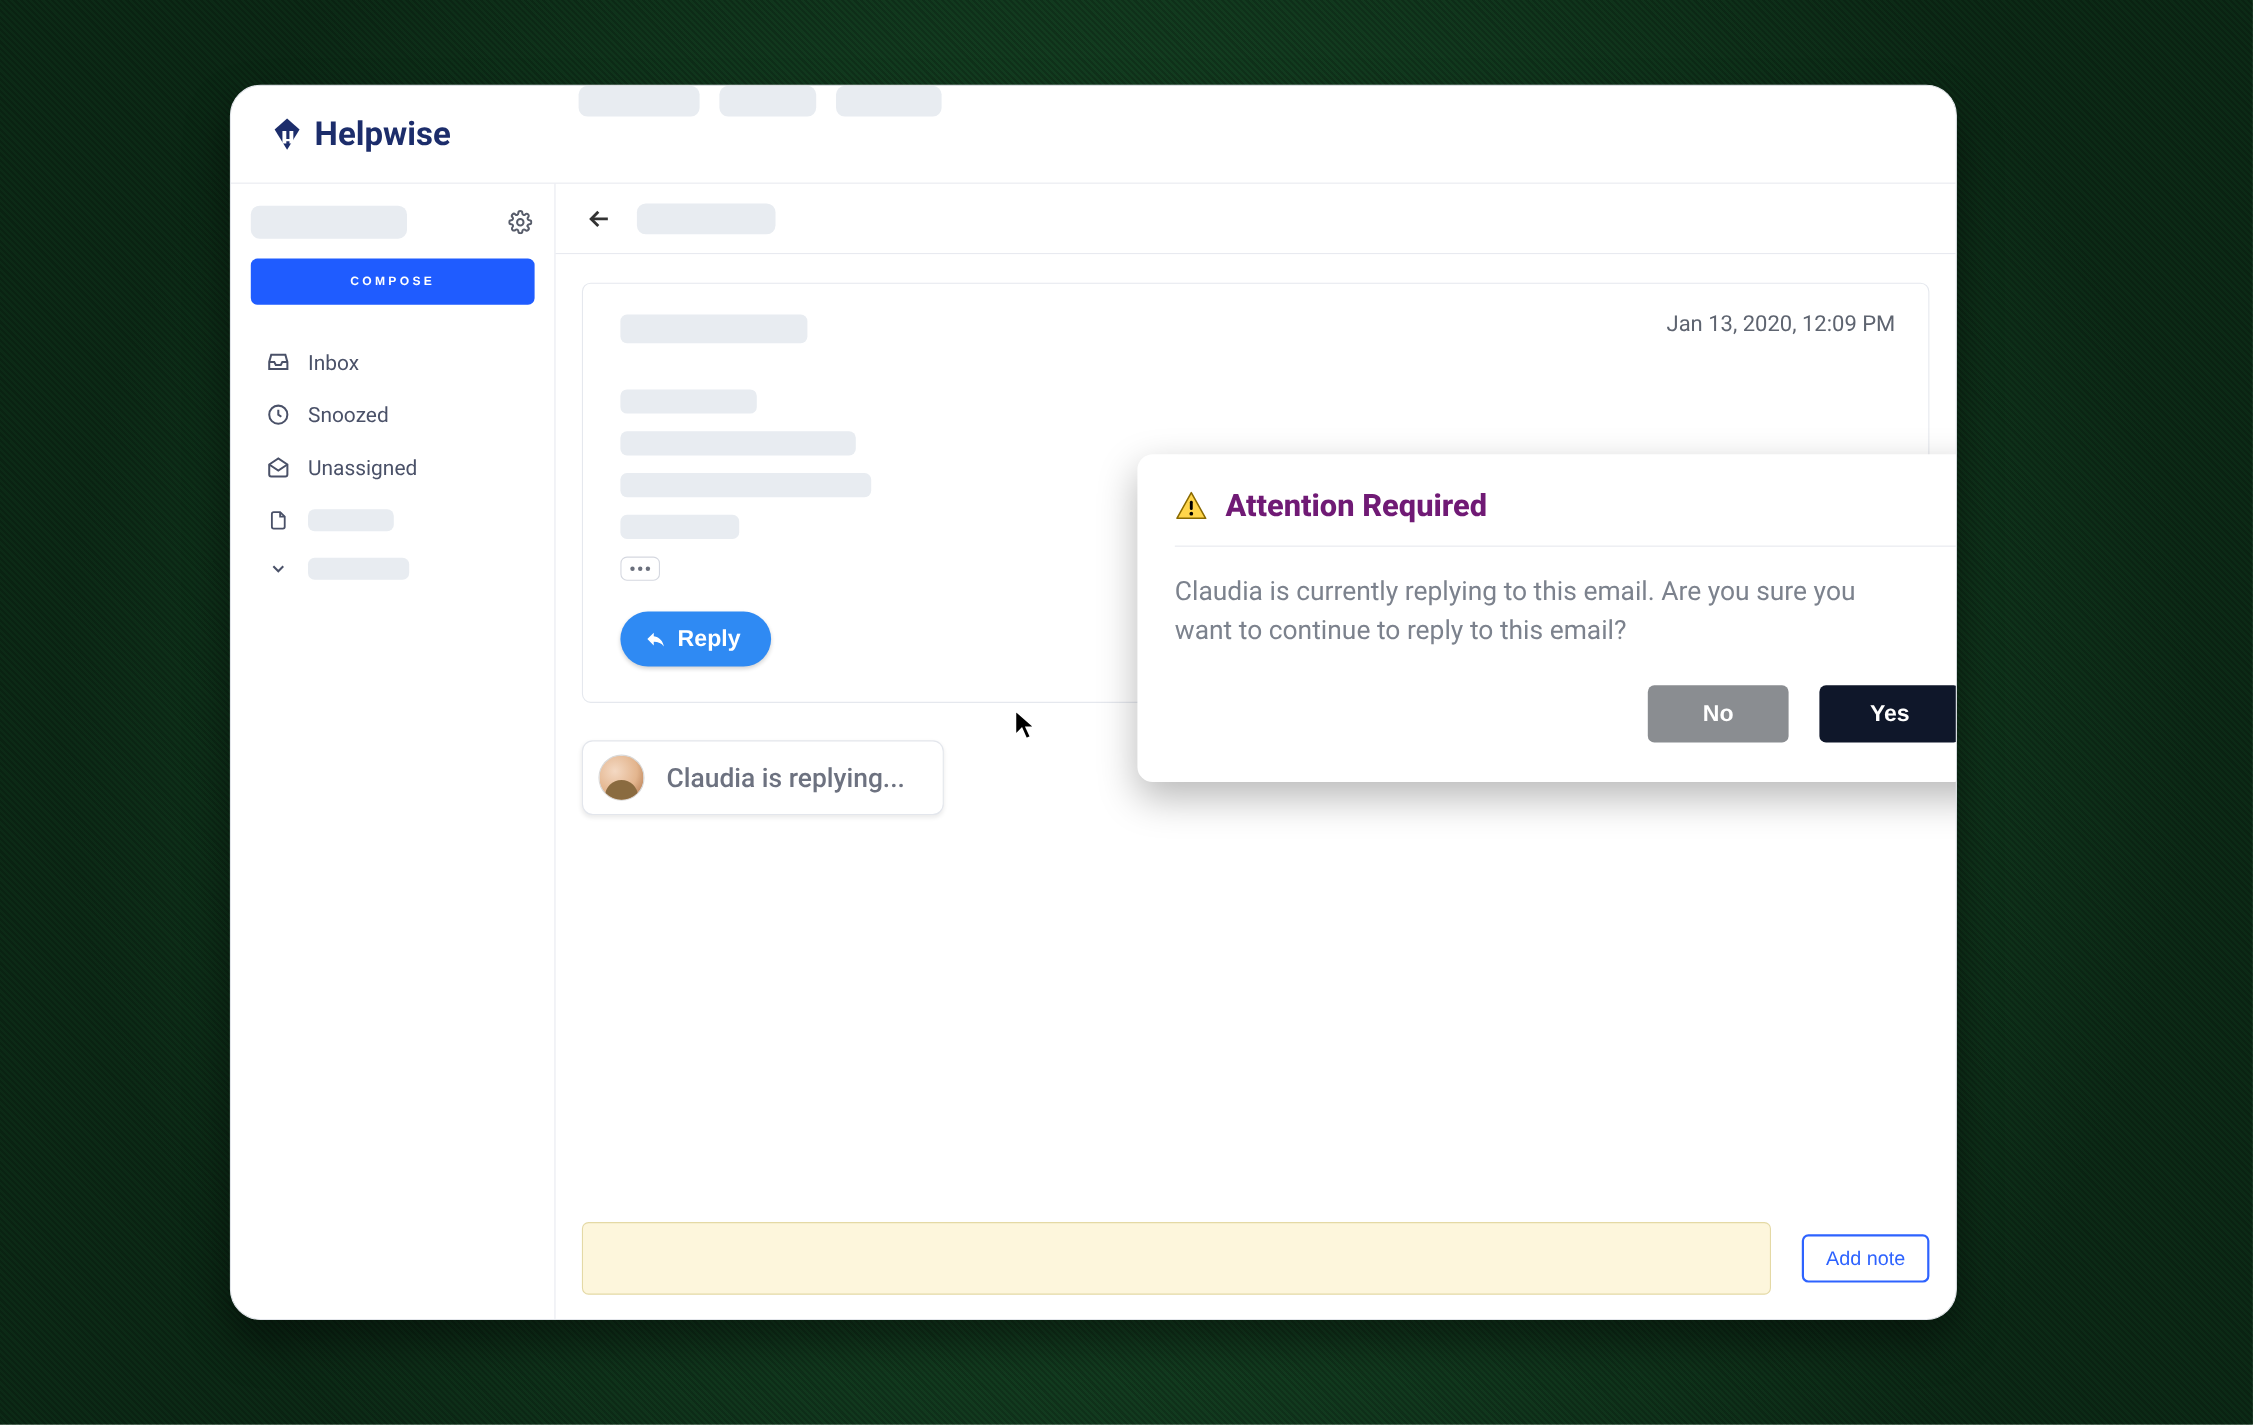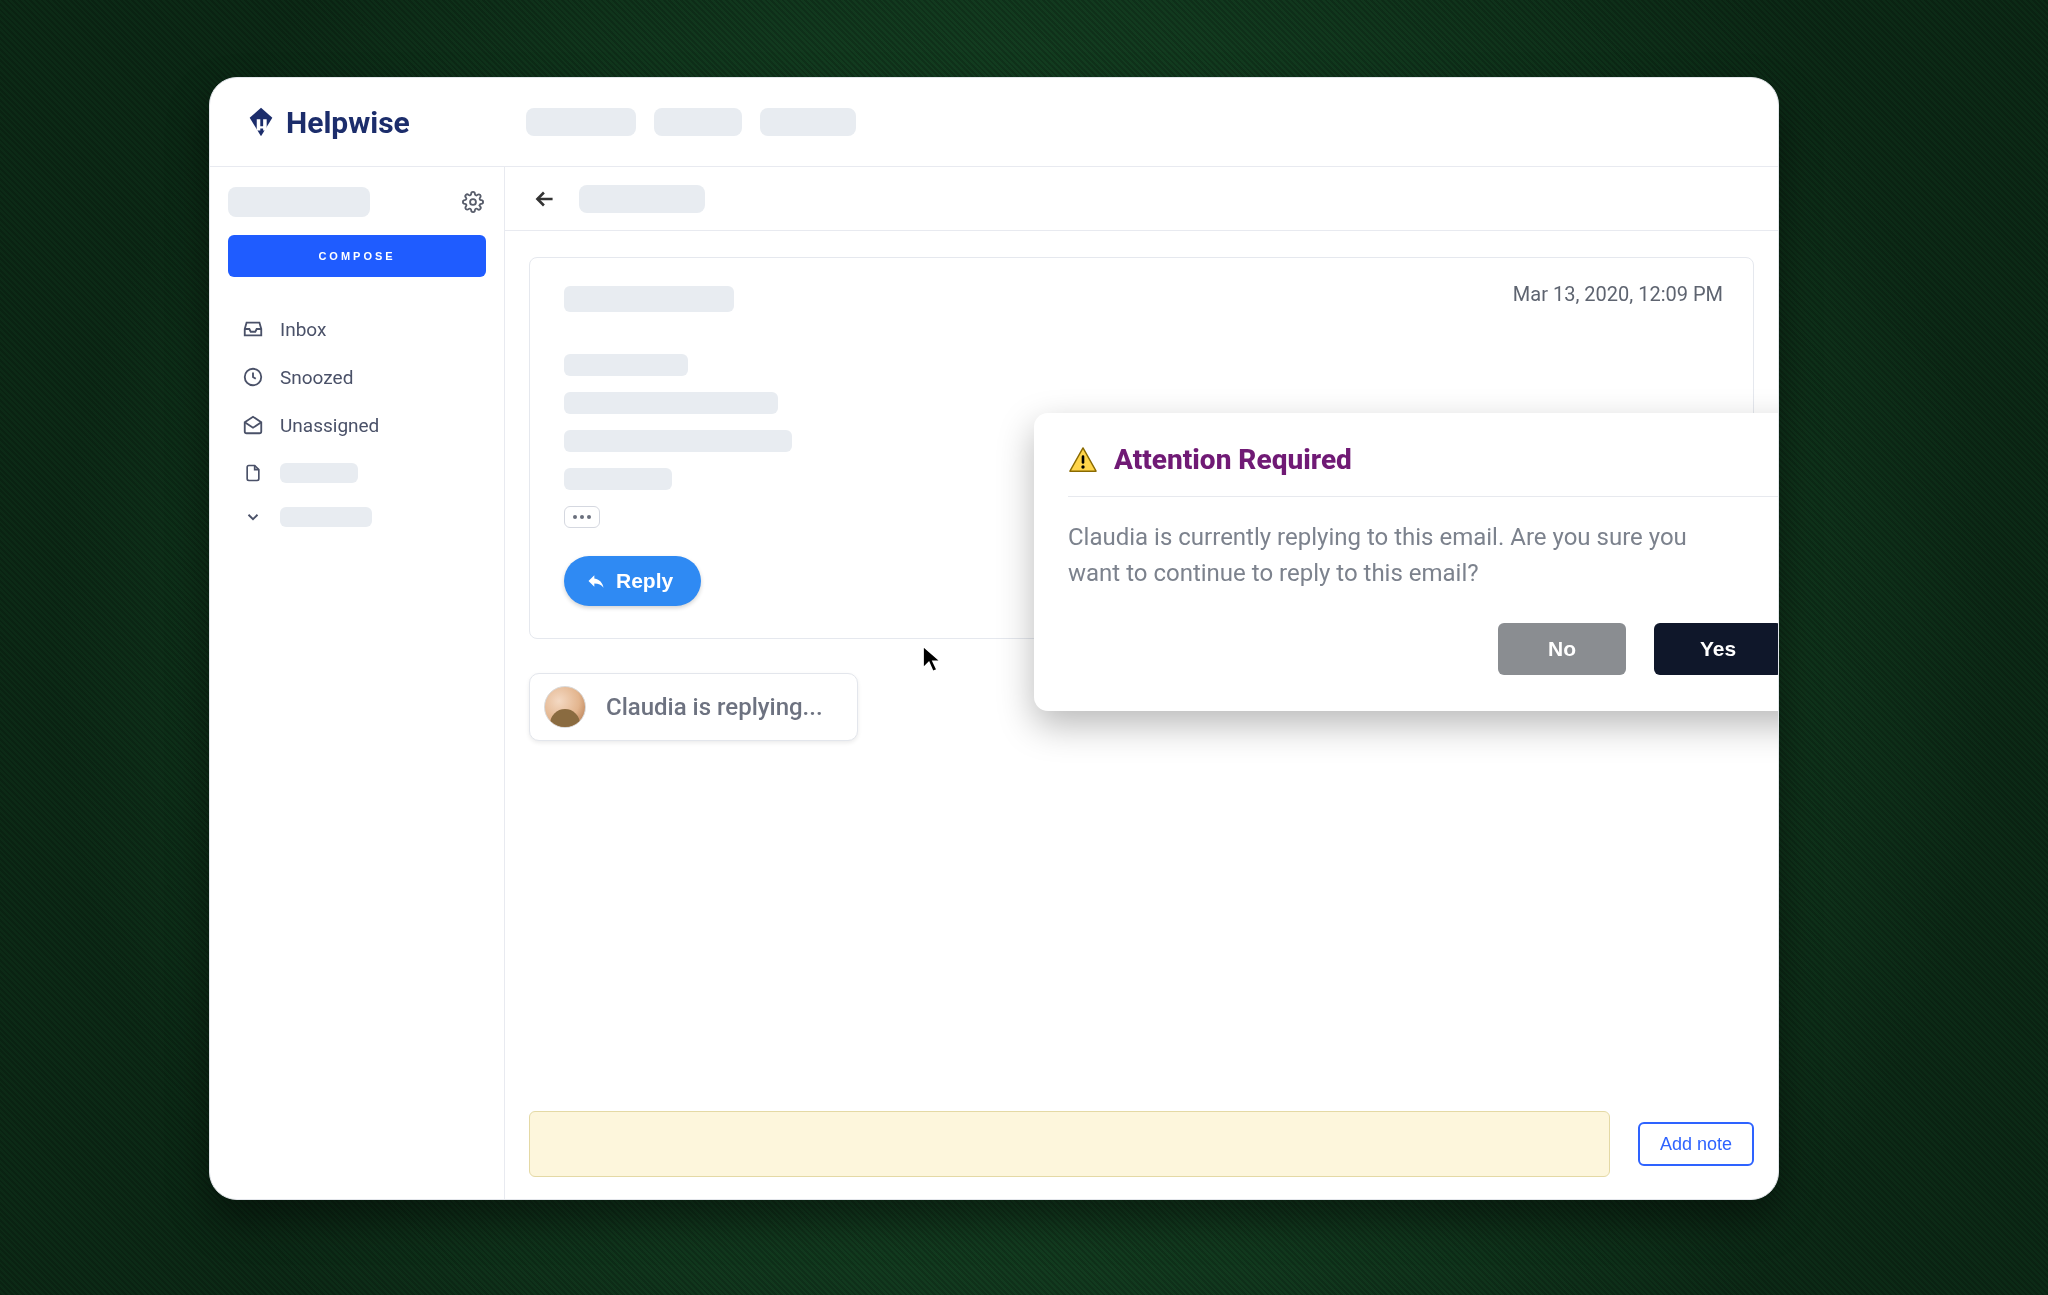--- a/index.html
+++ b/index.html
@@ -25,21 +25,20 @@
     border-radius: 28px;
     box-shadow: 0 20px 40px rgba(0,0,0,.45);
     overflow: hidden;
     border: 1px solid #e3e6eb;
   }
 
   
   .topbar {
     height: 89px;
     display: flex;
-    align-items: center;
     padding: 0 34px;
     border-bottom: 1px solid #e8eaf0;
     gap: 30px;
   }
   .brand { display: flex; align-items: center; gap: 8px; font-size: 30px; font-weight: 700; color: #1c2d6b; }
   .brand svg { width: 34px; height: 34px; }
   .pill { background:#e8ecf1; border-radius: 8px; height: 28px; }
   .topbar .nav-pills { display:flex; gap:18px; margin-left: 86px; }
   .nav-pills .pill:nth-child(1){ width:110px; }
   .nav-pills .pill:nth-child(2){ width:88px; }
@@ -268,21 +267,21 @@
               <path d="M19 12H5"></path>
               <path d="M11 18l-6-6 6-6"></path>
             </svg>
         </div>
         <div class="pill"></div>
       </div>
 
       <div class="content-scroll">
 
         <div class="card">
-          <div class="card-date">Mar 13, 2020, 12:09 PM</div>
+          <div class="card-date">Jan 13, 2020, 12:09 PM</div>
           <div class="ph-line w1"></div>
           <div class="ph-line w2"></div>
           <div class="ph-line w3"></div>
           <div class="ph-line w4"></div>
           <div class="ph-line w5"></div>
           <div class="dots-btn">
               <span></span>
               <span></span>
               <span></span>
             </div>

